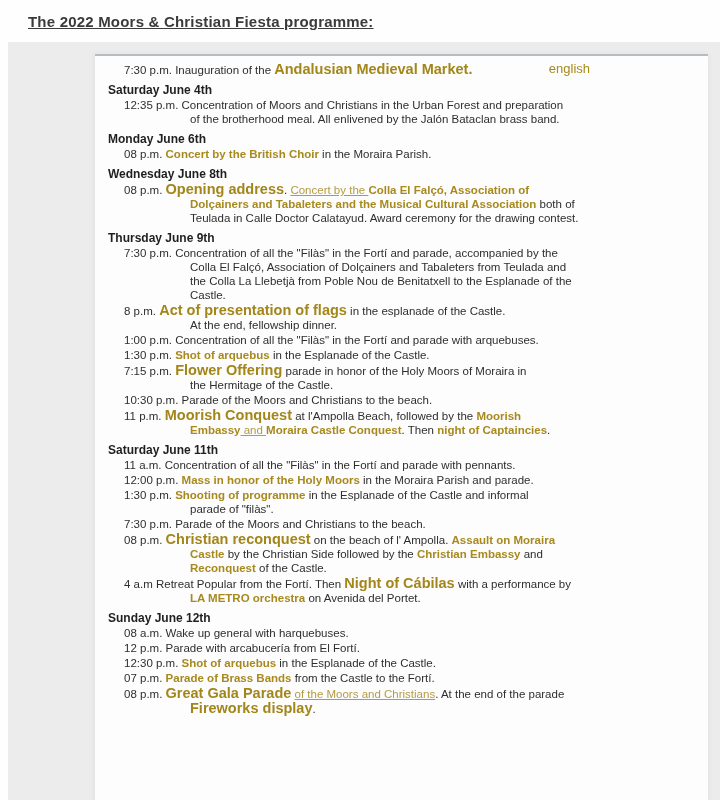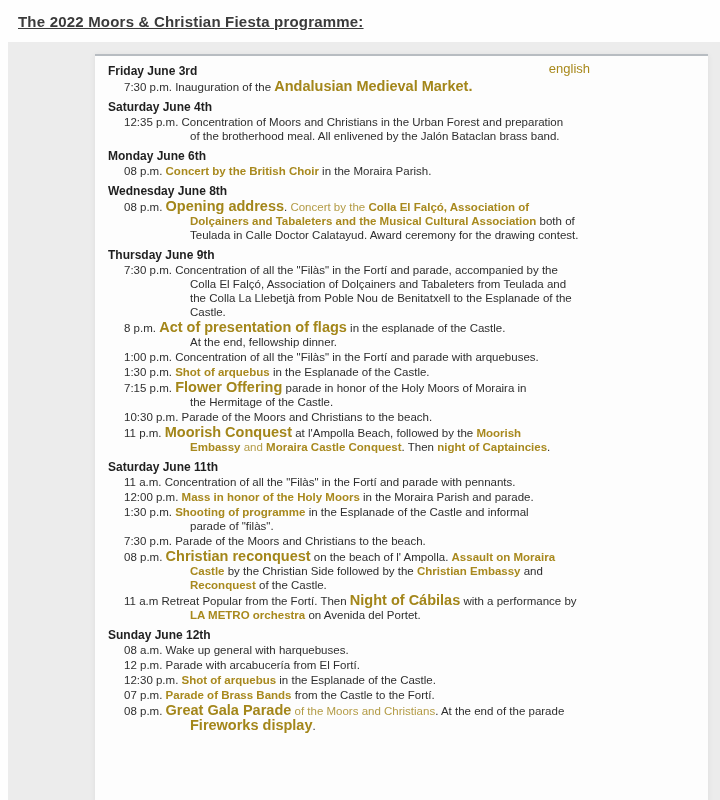--- a/index.html
+++ b/index.html
@@ -1,43 +1,42 @@
 <!DOCTYPE html>
 <html><head>
 <meta charset="utf-8">
 <style>
   html,body{margin:0;padding:0;}
   body{width:720px;height:800px;background:#fefefe;font-family:"Liberation Sans",sans-serif;}
   .page{position:relative;width:720px;height:800px;overflow:hidden;background:#fefefe;}
-  .page-title{position:absolute;left:18px;top:13px;font-size:15px;font-weight:700;color:#3b3b3b;
+  .page-title{position:absolute;left:28px;top:13px;font-size:15px;font-weight:700;color:#3b3b3b;
     text-decoration:underline;letter-spacing:.2px;}
   .backdrop{position:absolute;left:8px;top:42px;width:712px;height:758px;background:#ececec;}
   .doc-card{position:absolute;left:87px;top:12px;width:613px;height:746px;background:#fdfdfd;
     border-top:2px solid #b7bcc1;box-shadow:0 1px 6px rgba(0,0,0,0.07);}
   .lang{position:absolute;top:5px;right:118px;font-size:13px;font-weight:400;color:#a8891c;}
   .sections{position:absolute;left:13px;top:6px;width:588px;}
   .sec-date{font-size:12px;font-weight:700;color:#1f1f1f;margin:6px 0 1px;}
   .section:first-child .sec-date{margin-top:2px;}
   .event{font-size:11.5px;line-height:14px;color:#2e2e2e;padding-left:66px;text-indent:-66px;margin:0 16px 1px;}
   .s-plain{color:#2e2e2e;}
   .s-gold{color:#a8891e;font-weight:700;}
-  .s-goldlight{color:#b39b45;}
+  .s-goldlight{color:#b39b45;text-decoration:underline;}
   .s-goldbig{color:#a3861a;font-weight:700;font-size:14.5px;}
 </style>
 </head>
 <body>
 
 <div class="page">
   <div class="page-title">The 2022 Moors &amp; Christian Fiesta programme:</div>
   <div class="backdrop">
     <div class="doc-card">
       <div class="lang">english</div>
       <div class="sections" id="sections">
           <div class="section">
-            <div class="sec-date">Friday June 3rd</div>
             <div class="event"><span class="s-plain">7:30 p.m. Inauguration of the </span><span class="s-goldbig">Andalusian Medieval Market.</span></div>
           </div>
           <div class="section">
             <div class="sec-date">Saturday June 4th</div>
             <div class="event"><span class="s-plain">12:35 p.m. Concentration of Moors and Christians in the Urban Forest and preparation</span><br><span class="s-plain">of the brotherhood meal. All enlivened by the Jalón Bataclan brass band.</span></div>
           </div>
           <div class="section">
             <div class="sec-date">Monday June 6th</div>
             <div class="event"><span class="s-plain">08 p.m. </span><span class="s-gold">Concert by the British Choir</span><span class="s-plain"> in the Moraira Parish.</span></div>
           </div>
@@ -57,21 +56,21 @@
             <div class="event"><span class="s-plain">10:30 p.m. Parade of the Moors and Christians to the beach.</span></div>
             <div class="event"><span class="s-plain">11 p.m. </span><span class="s-goldbig">Moorish Conquest</span><span class="s-plain"> at l'Ampolla Beach, followed by the </span><span class="s-gold">Moorish</span><br><span class="s-gold">Embassy</span><span class="s-goldlight"> and </span><span class="s-gold">Moraira Castle Conquest</span><span class="s-plain">. Then </span><span class="s-gold">night of Captaincies</span><span class="s-plain">.</span></div>
           </div>
           <div class="section">
             <div class="sec-date">Saturday June 11th</div>
             <div class="event"><span class="s-plain">11 a.m. Concentration of all the "Filàs" in the Fortí and parade with pennants.</span></div>
             <div class="event"><span class="s-plain">12:00 p.m. </span><span class="s-gold">Mass in honor of the Holy Moors</span><span class="s-plain"> in the Moraira Parish and parade.</span></div>
             <div class="event"><span class="s-plain">1:30 p.m. </span><span class="s-gold">Shooting of programme</span><span class="s-plain"> in the Esplanade of the Castle and informal</span><br><span class="s-plain">parade of "filàs".</span></div>
             <div class="event"><span class="s-plain">7:30 p.m. Parade of the Moors and Christians to the beach.</span></div>
             <div class="event"><span class="s-plain">08 p.m. </span><span class="s-goldbig">Christian reconquest</span><span class="s-plain"> on the beach of l' Ampolla. </span><span class="s-gold">Assault on Moraira</span><br><span class="s-gold">Castle</span><span class="s-plain"> by the Christian Side followed by the </span><span class="s-gold">Christian Embassy</span><span class="s-plain"> and</span><br><span class="s-gold">Reconquest</span><span class="s-plain"> of the Castle.</span></div>
-            <div class="event"><span class="s-plain">11 a.m Retreat Popular from the Fortí. Then </span><span class="s-goldbig">Night of Cábilas</span><span class="s-plain"> with a performance by</span><br><span class="s-gold">LA METRO orchestra</span><span class="s-plain"> on Avenida del Portet.</span></div>
+            <div class="event"><span class="s-plain">4 a.m Retreat Popular from the Fortí. Then </span><span class="s-goldbig">Night of Cábilas</span><span class="s-plain"> with a performance by</span><br><span class="s-gold">LA METRO orchestra</span><span class="s-plain"> on Avenida del Portet.</span></div>
           </div>
           <div class="section">
             <div class="sec-date">Sunday June 12th</div>
             <div class="event"><span class="s-plain">08 a.m. Wake up general with harquebuses.</span></div>
             <div class="event"><span class="s-plain">12 p.m. Parade with arcabucería from El Fortí.</span></div>
             <div class="event"><span class="s-plain">12:30 p.m. </span><span class="s-gold">Shot of arquebus</span><span class="s-plain"> in the Esplanade of the Castle.</span></div>
             <div class="event"><span class="s-plain">07 p.m. </span><span class="s-gold">Parade of Brass Bands</span><span class="s-plain"> from the Castle to the Fortí.</span></div>
             <div class="event"><span class="s-plain">08 p.m. </span><span class="s-goldbig">Great Gala Parade</span><span class="s-plain"> </span><span class="s-goldlight">of the Moors and Christians</span><span class="s-plain">. At the end of the parade</span><br><span class="s-goldbig">Fireworks display</span><span class="s-plain">.</span></div>
           </div>
         </div>

